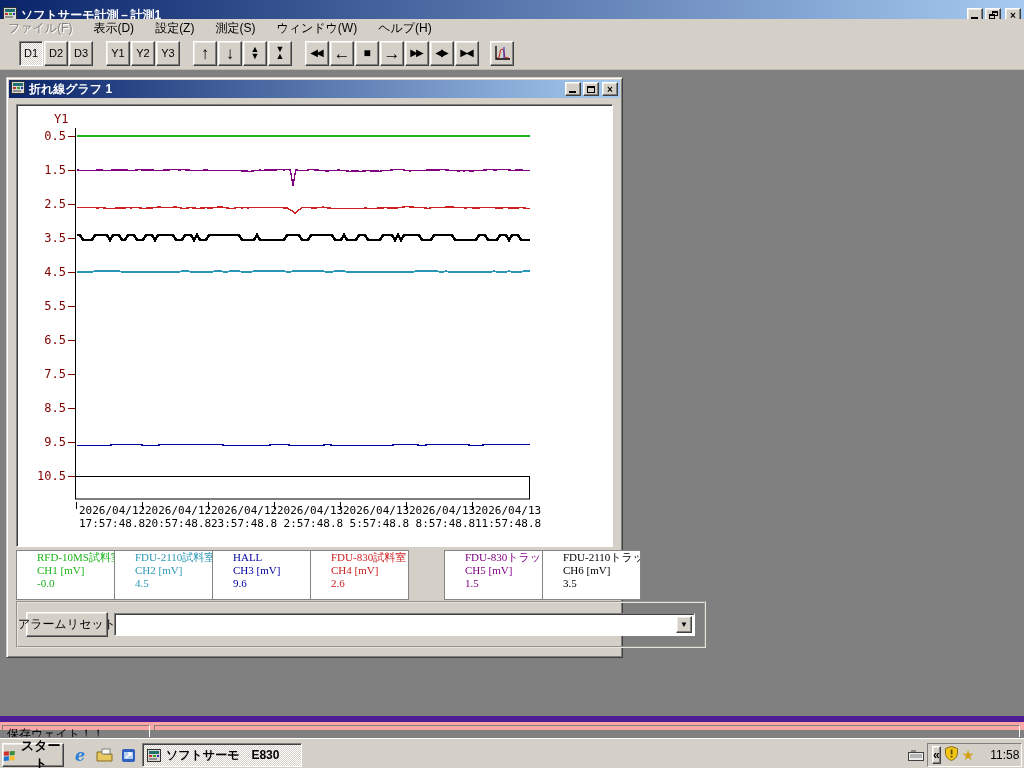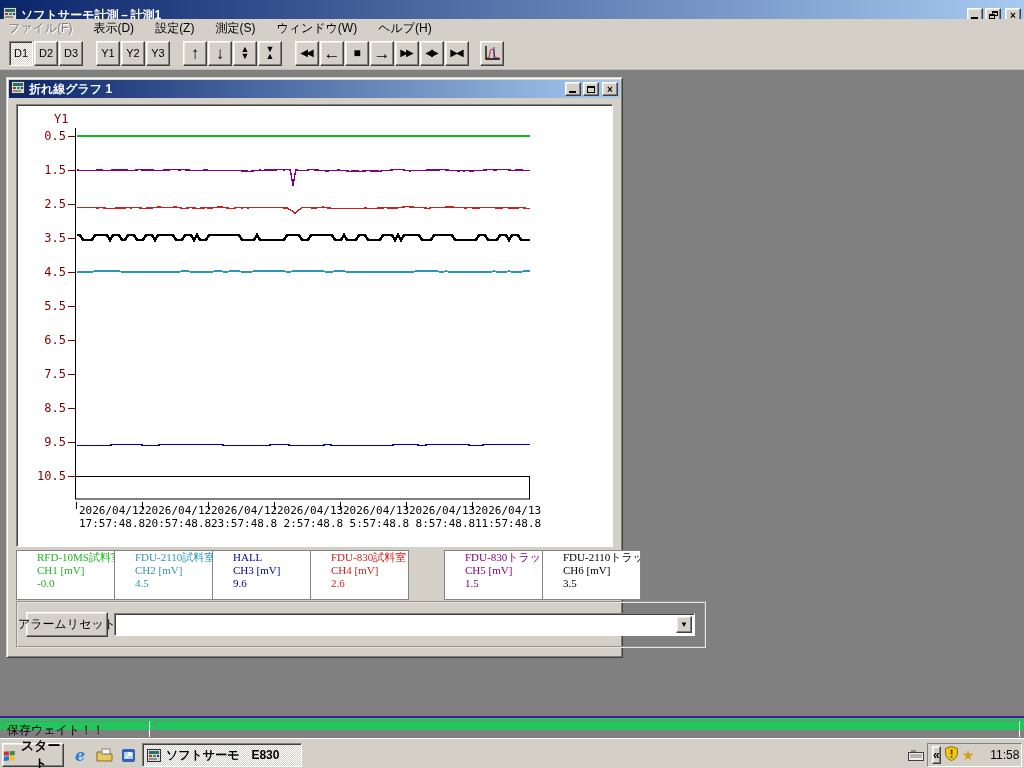--- a/index.html
+++ b/index.html
@@ -22,21 +22,21 @@
   .glyph-max { width:8px; height:7px; border:1px solid #000; border-top:2px solid #000; }
   .glyph-restore { position:relative; width:9px; height:8px; }
   .glyph-restore b { position:absolute; width:6px; height:5px; border:1px solid #000; border-top:2px solid #000; background:#D4D0C8; }
   .glyph-restore b:first-child { right:0; top:0; }
   .glyph-restore b:last-child  { left:0; bottom:0; }
 
   .menubar { position:absolute; left:0; top:19px; width:1024px; height:18px; background:#D4D0C8; display:flex; align-items:center; padding-left:2px; font-size:12px; }
   .menu-item { padding:1px 6px; margin-right:9px; color:#000; white-space:nowrap; }
   .menu-item.disabled { color:#808080; text-shadow:1px 1px 0 #fff; }
 
-  .toolbar { position:absolute; left:0; top:37px; width:1024px; height:33px; background:#D4D0C8; display:flex; align-items:center; padding-left:9px; border-bottom:1px solid #BDB9B1; }
+  .toolbar { position:absolute; left:0; top:37px; width:1024px; height:33px; background:#D4D0C8; display:flex; align-items:center; padding-left:19px; border-bottom:1px solid #BDB9B1; }
   .tbtn { width:24px; height:25px; margin-right:1px; display:flex; align-items:center; justify-content:center; font-size:11px; color:#000; }
   .tbtn.gap { margin-left:12px; }
   .tbtn .arrow { font-size:17px; font-weight:bold; line-height:1; }
   .tbtn .pair  { font-size:10px; letter-spacing:-2px; line-height:1; padding-right:2px; }
   .tbtn .mid   { font-size:12px; line-height:1; }
   .tbtn .stack { display:flex; flex-direction:column; align-items:center; }
   .tbtn .stack span { font-size:9px; line-height:7px; }
 
   .desktop { position:absolute; left:0; top:70px; width:1024px; height:646px; background:#808080; }
 
@@ -52,21 +52,21 @@
   .legend { position:absolute; left:7px; top:452px; height:41px; display:flex; }
   .legend-cell { width:99px; height:50px; background:#fff; border:1px solid #848484; margin-right:-1px; padding:0 20px; overflow:hidden; font-family:Liberation Serif, serif; font-size:11px; line-height:13px; white-space:nowrap; }
 
   .alarm-group { position:absolute; left:7px; top:503px; width:690px; height:47px; border:2px groove #E8E5DE; }
   .alarm-btn { position:absolute; left:8px; top:9px; width:82px; height:25px; font-size:12px; display:flex; align-items:center; justify-content:center; white-space:nowrap; }
   .combo { position:absolute; left:96px; top:10px; right:9px; height:23px; }
   .combo input { position:absolute; left:2px; top:2px; right:19px; bottom:2px; border:0; outline:0; font-size:12px; }
   .combo-btn { position:absolute; right:2px; top:2px; width:16px; bottom:2px; display:flex; align-items:center; justify-content:center; font-size:8px; }
 
   
-  .statusbar { position:absolute; left:0; top:716px; width:1024px; height:14px; background:#22c55e; border-top:2px solid #4c1d95; }
+  .statusbar { position:absolute; left:0; top:716px; width:1024px; height:14px; background:#fca5a5; border-top:6px solid #4c1d95; }
   .status-panel { position:absolute; top:3px; height:17px; font-size:12px; line-height:15px; padding:1px 4px; white-space:nowrap; }
 
   
   .taskbar { position:absolute; left:0; top:738px; width:1024px; height:30px; background:#D4D0C8; border-top:1px solid #FFFFFF; box-shadow:0 -1px 0 #808080; }
   .start-btn { position:absolute; left:2px; top:4px; width:62px; height:24px; display:flex; align-items:center; justify-content:center; font-weight:bold; font-size:13px; }
   .start-btn svg { margin-right:3px; }
   .ql { position:absolute; top:6px; width:20px; height:20px; display:flex; align-items:center; justify-content:center; }
   .ie-e { font-family:"DejaVu Serif",serif; font-style:italic; font-weight:bold; font-size:16px; color:#2A7FDB; }
   .task-btn { position:absolute; left:142px; top:4px; width:160px; height:24px; display:flex; align-items:center; padding-left:4px; font-size:12px; font-weight:bold; white-space:nowrap; }
   .task-btn svg { margin-right:5px; }

